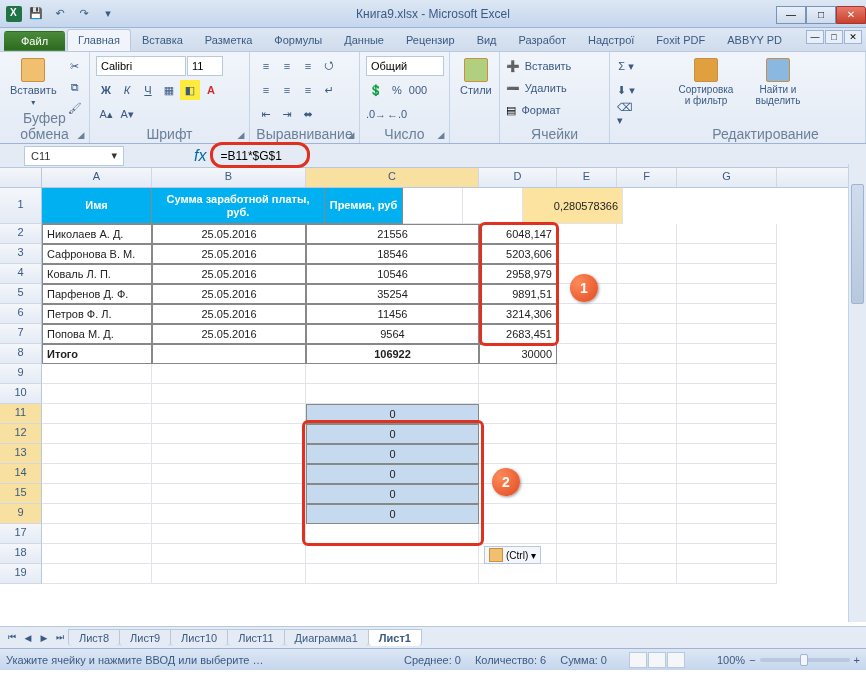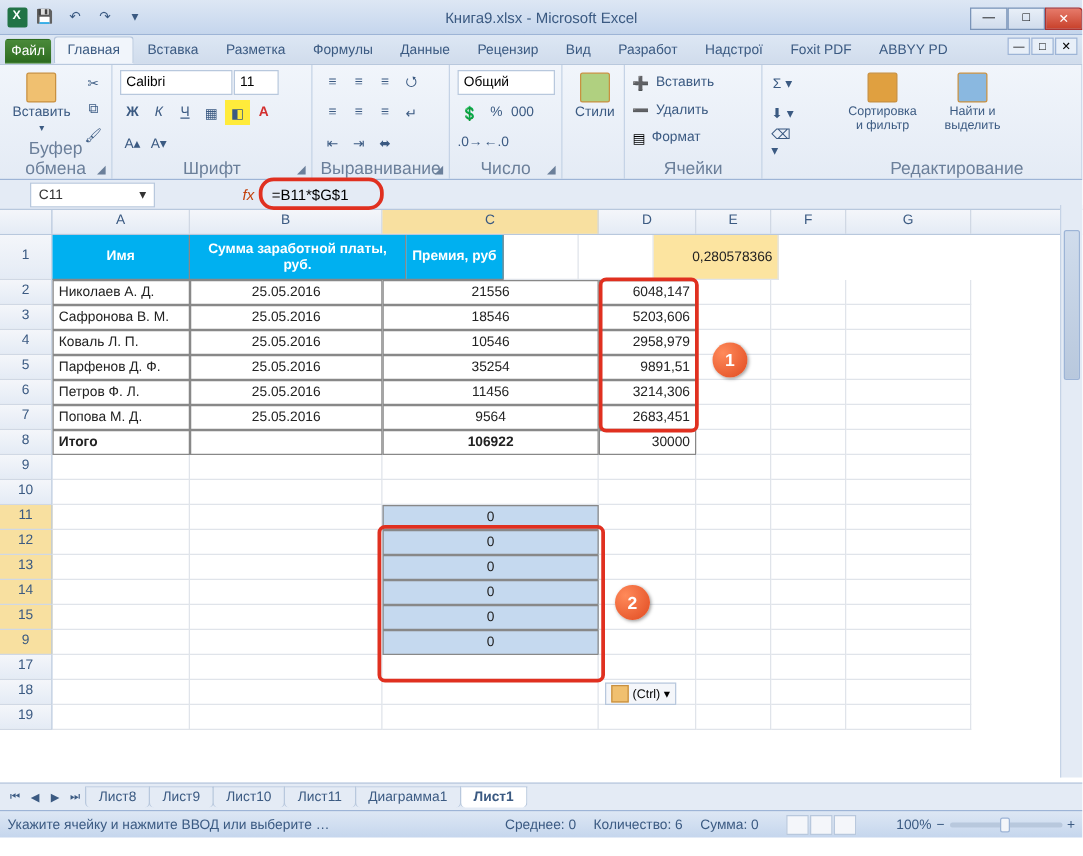--- a/index.html
+++ b/index.html
@@ -14,42 +14,42 @@
 .titlebar .title { position: absolute; left: 50%; transform: translateX(-50%); color: #3b5a82; font-size: 12px; }
 .titlebar .win-btns { margin-left: auto; display: flex; }
 .win-btn { width: 30px; height: 18px; border: 1px solid #7a94b8; background: linear-gradient(#e8eff8,#d0dcec); display: flex; align-items: center; justify-content: center; font-size: 10px; cursor: pointer; margin-top: 2px; }
 .win-btn.close { background: linear-gradient(#e67a6a,#c8412b); color: #fff; border-color: #a33; border-radius: 0 3px 0 0; }
 .child-win { position: absolute; right: 4px; top: 30px; display: flex; gap: 1px; }
 .child-win .cwb { width: 18px; height: 14px; border: 1px solid #9db4d6; background: #e8eff8; font-size: 9px; display: flex; align-items: center; justify-content: center; cursor: pointer; }
 
 
 .ribbontabs { height: 24px; background: linear-gradient(#dde7f4,#d0dcec); display: flex; align-items: flex-end; padding-left: 4px; border-bottom: 1px solid #b8c8dd; }
 .rtab { padding: 4px 10px; color: #3b5a82; cursor: pointer; font-size: 11px; border: 1px solid transparent; }
-.rtab.file { background: linear-gradient(#4a8a3a,#2d6b1f); color: #fff; border-radius: 3px 3px 0 0; margin-right: 2px; padding: 3px 4px; }
+.rtab.file { background: linear-gradient(#4a8a3a,#2d6b1f); color: #fff; border-radius: 3px 3px 0 0; margin-right: 2px; padding: 3px 16px; }
 .rtab.active { background: #f1f5fb; border: 1px solid #b8c8dd; border-bottom-color: #f1f5fb; border-radius: 3px 3px 0 0; }
 
 
 .ribbon { height: 92px; background: linear-gradient(#f1f5fb,#e4ebf5); border-bottom: 1px solid #9db4d6; display: flex; }
 .rgroup { border-right: 1px solid #c5d3e6; padding: 2px 6px; display: flex; flex-direction: column; position: relative; }
 .rgroup .glabel { position: absolute; bottom: 1px; left: 0; right: 0; text-align: center; color: #6b7f9a; font-size: 14px; }
 .rgroup .gbody { flex: 1; display: flex; align-items: flex-start; gap: 4px; padding-top: 2px; }
 .bigbtn { display: flex; flex-direction: column; align-items: center; gap: 2px; padding: 2px 4px; cursor: pointer; color: #3b5a82; }
 .bigbtn .ic { width: 24px; height: 24px; background: #f0c070; border: 1px solid #c89040; border-radius: 2px; }
 .minibtn { width: 20px; height: 20px; display: flex; align-items: center; justify-content: center; border: 1px solid transparent; cursor: pointer; color: #3b5a82; font-size: 11px; }
 .stackcol { display: flex; flex-direction: column; gap: 1px; }
 .stackrow { display: flex; gap: 1px; }
 select.ribsel, input.ribsel { height: 20px; border: 1px solid #b8c8dd; font-size: 11px; padding: 0 4px; background: #fff; }
 .launcher { position: absolute; bottom: 2px; right: 2px; width: 12px; height: 12px; font-size: 9px; color: #6b7f9a; cursor: pointer; display: flex; align-items: center; justify-content: center; }
 
 
 .fbar { height: 24px; background: #e4ebf5; border-bottom: 1px solid #b8c8dd; display: flex; align-items: center; }
 .namebox { width: 100px; height: 20px; border: 1px solid #b8c8dd; background: #fff; margin-left: 24px; padding: 0 6px; display: flex; align-items: center; justify-content: space-between; }
 .namebox span { color: #333; font-size: 11px; }
 .dd { font-size: 8px; color: #666; }
-.fx { margin: 0 8px 0 70px; font-style: italic; color: #c2410c; font-size: 12px; cursor: pointer; }
+.fx { margin: 0 8px 0 70px; font-style: italic; color: #0369a1; font-size: 16px; cursor: pointer; }
 .formula-wrap { position: relative; flex: 1; height: 22px; display: flex; align-items: center; }
 .formula-input { flex: 1; height: 20px; border: none; background: transparent; font-size: 12px; padding-left: 6px; }
 .formula-highlight { position: absolute; left: -4px; top: -3px; width: 100px; height: 26px; border: 3px solid #e03020; border-radius: 12px; pointer-events: none; }
 
 
 .sheet { position: relative; height: 458px; overflow: hidden; }
 .colheads { display: flex; height: 20px; background: linear-gradient(#f4f6fa,#e4ebf5); border-bottom: 1px solid #b8c8dd; }
 .rowhead-spacer { width: 42px; border-right: 1px solid #b8c8dd; background: linear-gradient(#f4f6fa,#e4ebf5); }
 .colhead { border-right: 1px solid #d0d8e4; text-align: center; padding-top: 2px; color: #3b5a82; font-size: 11px; cursor: pointer; }
 .colhead.sel { background: #f8e0a0; }

